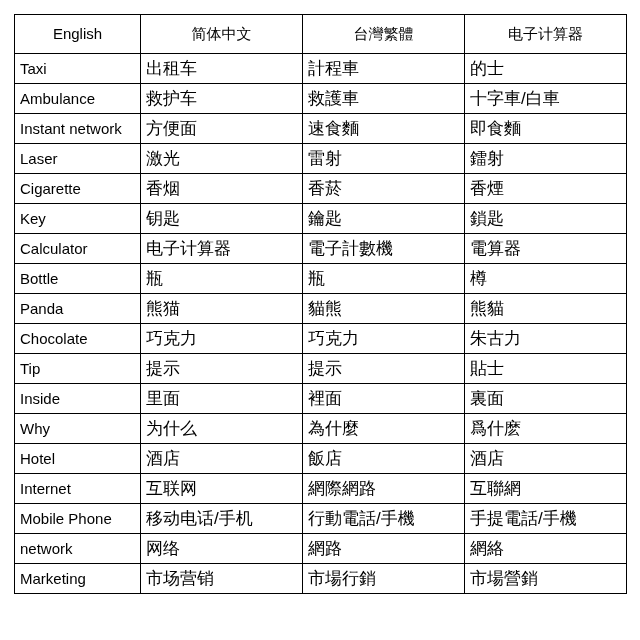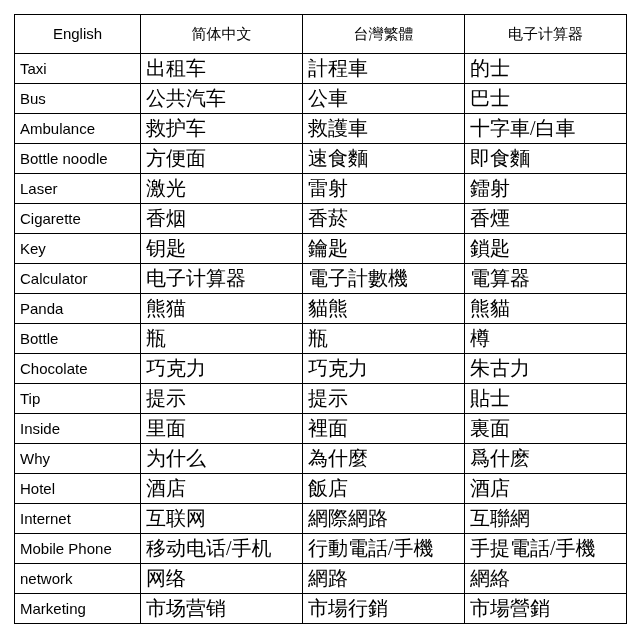--- a/index.html
+++ b/index.html
@@ -49,22 +49,21 @@
     font-size: 15px;
   }
   table.vocab tbody td {
     height: 29px;
     text-align: left;
   }
   table.vocab tbody td.eng {
     font-size: 15px;
   }
   table.vocab tbody td.cjk {
-    font-size: 20px;
-    font-family: Liberation Serif, serif;
+    font-size: 17px;
   }
 </style>
 </head>
 <body>
 
 <div id="page">
   <table class="vocab">
     <colgroup>
       <col class="c0">
         <col class="c1">
@@ -80,33 +79,27 @@
       </tr>
     </thead>
     <tbody>
         <tr>
           <td class="eng">Taxi</td>
           <td class="cjk">出租车</td>
           <td class="cjk">計程車</td>
           <td class="cjk">的士</td>
         </tr>
         <tr>
-          <td class="eng">Bus</td>
-          <td class="cjk">公共汽车</td>
-          <td class="cjk">公車</td>
-          <td class="cjk">巴士</td>
-        </tr>
-        <tr>
           <td class="eng">Ambulance</td>
           <td class="cjk">救护车</td>
           <td class="cjk">救護車</td>
           <td class="cjk">十字車/白車</td>
         </tr>
         <tr>
-          <td class="eng">Bottle noodle</td>
+          <td class="eng">Instant network</td>
           <td class="cjk">方便面</td>
           <td class="cjk">速食麵</td>
           <td class="cjk">即食麵</td>
         </tr>
         <tr>
           <td class="eng">Laser</td>
           <td class="cjk">激光</td>
           <td class="cjk">雷射</td>
           <td class="cjk">鐳射</td>
         </tr>
@@ -122,30 +115,30 @@
           <td class="cjk">鑰匙</td>
           <td class="cjk">鎖匙</td>
         </tr>
         <tr>
           <td class="eng">Calculator</td>
           <td class="cjk">电子计算器</td>
           <td class="cjk">電子計數機</td>
           <td class="cjk">電算器</td>
         </tr>
         <tr>
+          <td class="eng">Bottle</td>
+          <td class="cjk">瓶</td>
+          <td class="cjk">瓶</td>
+          <td class="cjk">樽</td>
+        </tr>
+        <tr>
           <td class="eng">Panda</td>
           <td class="cjk">熊猫</td>
           <td class="cjk">貓熊</td>
           <td class="cjk">熊貓</td>
-        </tr>
-        <tr>
-          <td class="eng">Bottle</td>
-          <td class="cjk">瓶</td>
-          <td class="cjk">瓶</td>
-          <td class="cjk">樽</td>
         </tr>
         <tr>
           <td class="eng">Chocolate</td>
           <td class="cjk">巧克力</td>
           <td class="cjk">巧克力</td>
           <td class="cjk">朱古力</td>
         </tr>
         <tr>
           <td class="eng">Tip</td>
           <td class="cjk">提示</td>

